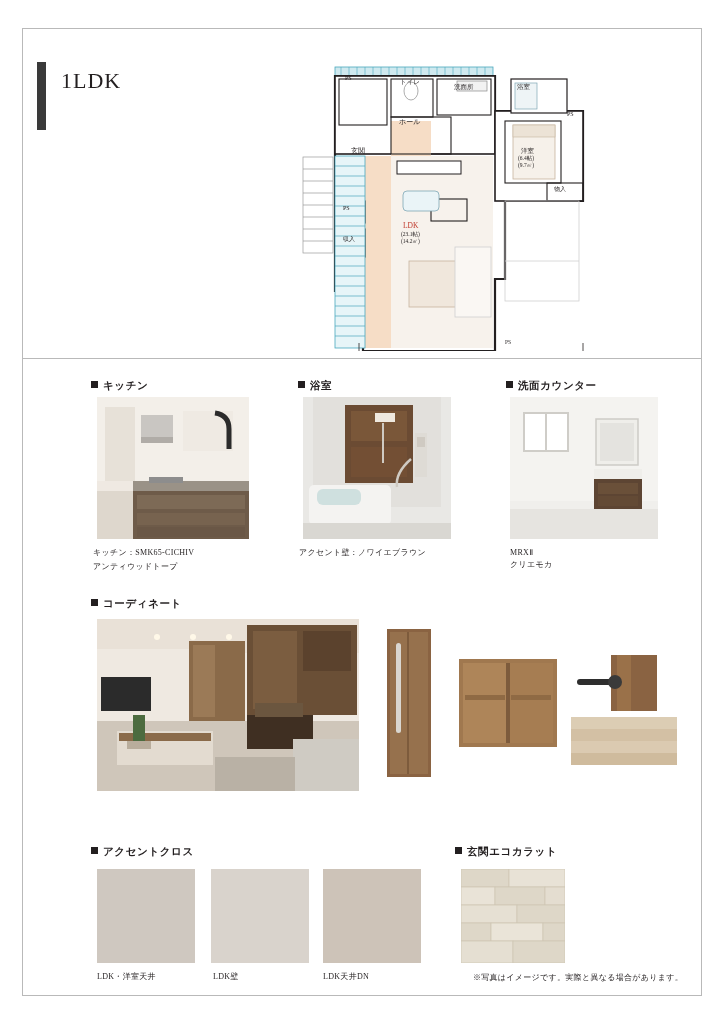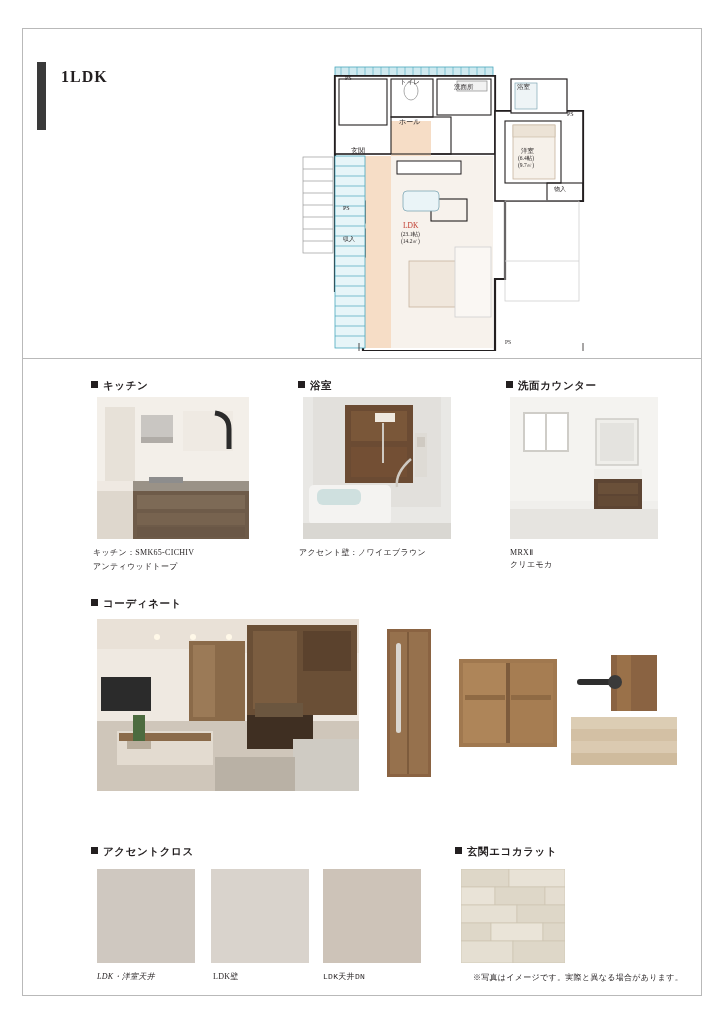--- a/index.html
+++ b/index.html
@@ -53,24 +53,23 @@
   }
   .room-title {
     font-size: 19px;
     letter-spacing: 1px;
     padding-bottom: 7px;
     border-bottom: 1.5px solid #3a3a3a;
     width: 212px;
     white-space: nowrap;
   }
   .room-type {
-    font-size: 16px;
+    font-size: 22px;
     letter-spacing: 1px;
     padding-top: 9px;
-    font-weight: bold;
   }
 
   
   .plan {
     position: absolute;
     left: 276px;
     top: 32px;
     width: 340px;
     height: 290px;
   }
@@ -418,27 +417,27 @@
     </div>
   </div>
 
   <div class="row3">
 
     <div style="position:absolute;left:68px;top:18px;" class="sec-head">
       <span class="mk"></span><span>アクセントクロス</span>
     </div>
 
     <div class="ph swatch" style="left:74px;top:42px;width:98px;height:94px;background:#cfc8c0;"></div>
-    <div class="caption" style="position:absolute;left:74px;top:144px;font-style:italic;">LDK・洋室天井</div>
+    <div class="caption" style="position:absolute;left:74px;top:144px;">LDK・洋室天井</div>
 
     <div class="ph swatch" style="left:188px;top:42px;width:98px;height:94px;background:#d9d3cc;"></div>
     <div class="caption" style="position:absolute;left:190px;top:144px;">LDK壁</div>
 
     <div class="ph swatch" style="left:300px;top:42px;width:98px;height:94px;background:#cdc3b8;"></div>
-    <div class="caption" style="position:absolute;left:300px;top:144px;font-family:Liberation Mono, monospace;">LDK天井DN</div>
+    <div class="caption" style="position:absolute;left:300px;top:144px;">LDK天井DN</div>
 
     <div style="position:absolute;left:432px;top:18px;" class="sec-head">
       <span class="mk"></span><span>玄関エコカラット</span>
     </div>
     <div class="ph" style="left:438px;top:42px;width:104px;height:94px;">
       <svg width="104" height="94" viewBox="0 0 104 94">
         <rect width="104" height="94" fill="#e4ded1"></rect>
         <g fill="#ded7c8" stroke="#cfc7b5" stroke-width="0.8">
           <rect x="0" y="0" width="48" height="18"></rect>
           <rect x="48" y="0" width="56" height="18" fill="#e8e2d6"></rect>

